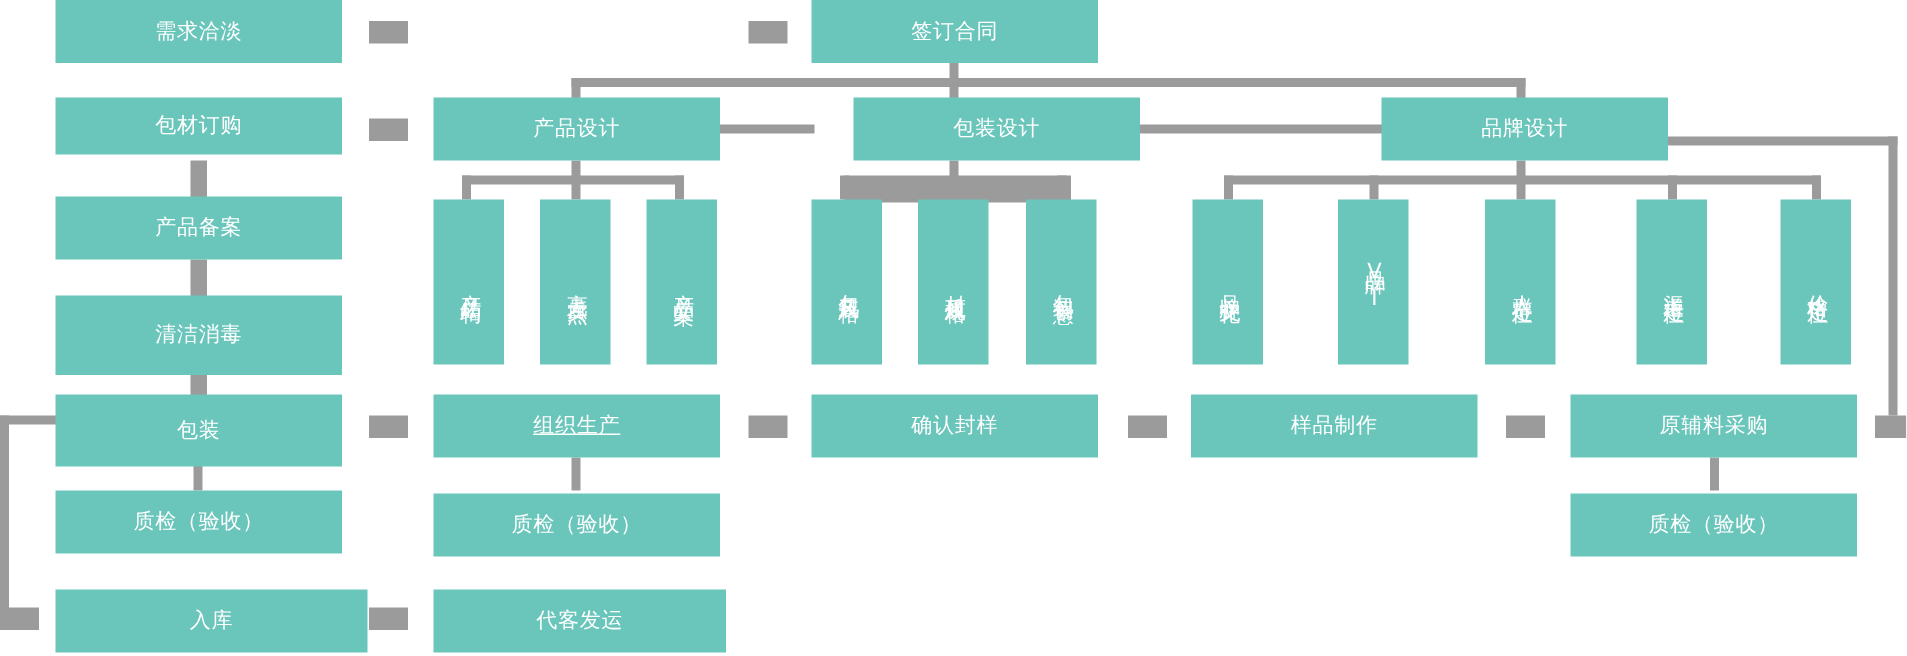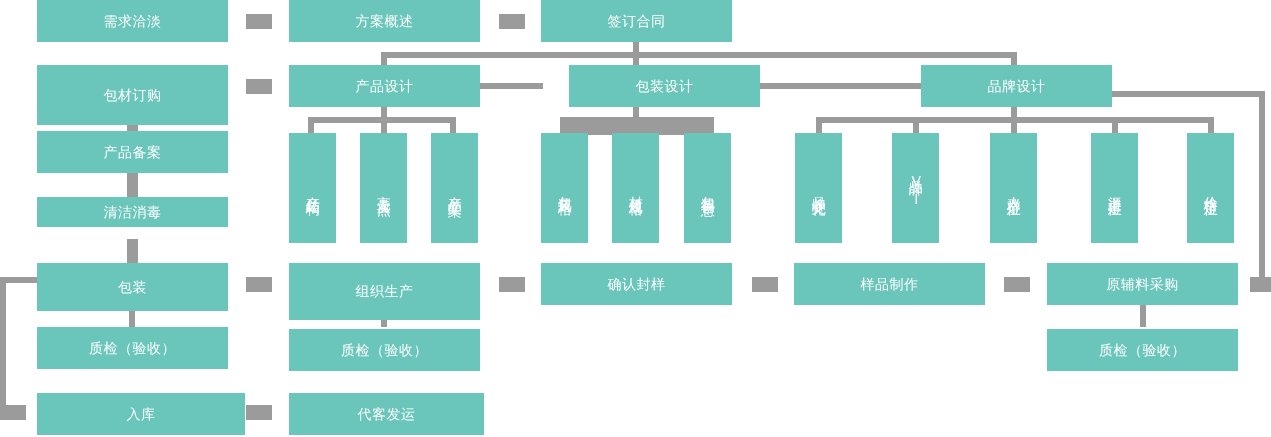--- a/index.html
+++ b/index.html
@@ -108,28 +108,25 @@
   <div class="stub" style="left:499px;top:277px;width:26px;height:15px;"></div>
   <div class="stub" style="left:752px;top:277px;width:26px;height:15px;"></div>
   <div class="stub" style="left:1004px;top:277px;width:26px;height:15px;"></div>
   <div class="stub" style="left:1250px;top:277px;width:21px;height:15px;"></div>
   <div class="stub" style="left:0px;top:405px;width:26px;height:15px;"></div>
   <div class="stub" style="left:246px;top:405px;width:26px;height:15px;"></div>
 
   <div class="node" style="left:37px;top:0px;width:191px;height:42px;">
     <span class="lbl">需求洽淡</span>
   </div>
-  <div class="node" style="left:289px;top:0px;width:191px;height:42px;">
-    <span class="lbl">方案概述</span>
-  </div>
   <div class="node" style="left:541px;top:0px;width:191px;height:42px;">
     <span class="lbl">签订合同</span>
   </div>
 
-  <div class="node" style="left:37px;top:65px;width:191px;height:60px;">
+  <div class="node" style="left:37px;top:65px;width:191px;height:38px;">
     <span class="lbl">包材订购</span>
   </div>
   <div class="node" style="left:289px;top:65px;width:191px;height:42px;">
     <span class="lbl">产品设计</span>
   </div>
   <div class="node" style="left:541px;top:65px;width:191px;height:42px;margin-left:28px;">
     <span class="lbl">包装设计</span>
   </div>
   <div class="node" style="left:921px;top:65px;width:191px;height:42px;">
     <span class="lbl">品牌设计</span>
@@ -167,34 +164,34 @@
   <div class="node vert" style="left:1091px;top:133px;width:47px;height:110px;">
     <span class="lbl">渠道定位</span>
   </div>
   <div class="node vert" style="left:1187px;top:133px;width:47px;height:110px;">
     <span class="lbl">价格定位</span>
   </div>
 
   <div class="node" style="left:37px;top:131px;width:191px;height:42px;">
     <span class="lbl">产品备案</span>
   </div>
-  <div class="node" style="left:37px;top:197px;width:191px;height:30px;">
+  <div class="node" style="left:37px;top:197px;width:191px;height:53px;">
     <span class="lbl">清洁消毒</span>
   </div>
   <div class="node" style="left:37px;top:263px;width:191px;height:48px;">
     <span class="lbl">包装</span>
   </div>
   <div class="node" style="left:37px;top:327px;width:191px;height:42px;">
     <span class="lbl">质检（验收）</span>
   </div>
   <div class="node" style="left:37px;top:393px;width:208px;height:42px;">
     <span class="lbl">入库</span>
   </div>
 
-  <div class="node" style="left:289px;top:263px;width:191px;height:57px;">
+  <div class="node" style="left:289px;top:263px;width:191px;height:42px;text-decoration:underline;">
     <span class="lbl">组织生产</span>
   </div>
   <div class="node" style="left:289px;top:329px;width:191px;height:42px;">
     <span class="lbl">质检（验收）</span>
   </div>
   <div class="node" style="left:541px;top:263px;width:191px;height:42px;">
     <span class="lbl">确认封样</span>
   </div>
   <div class="node" style="left:794px;top:263px;width:191px;height:42px;">
     <span class="lbl">样品制作</span>

